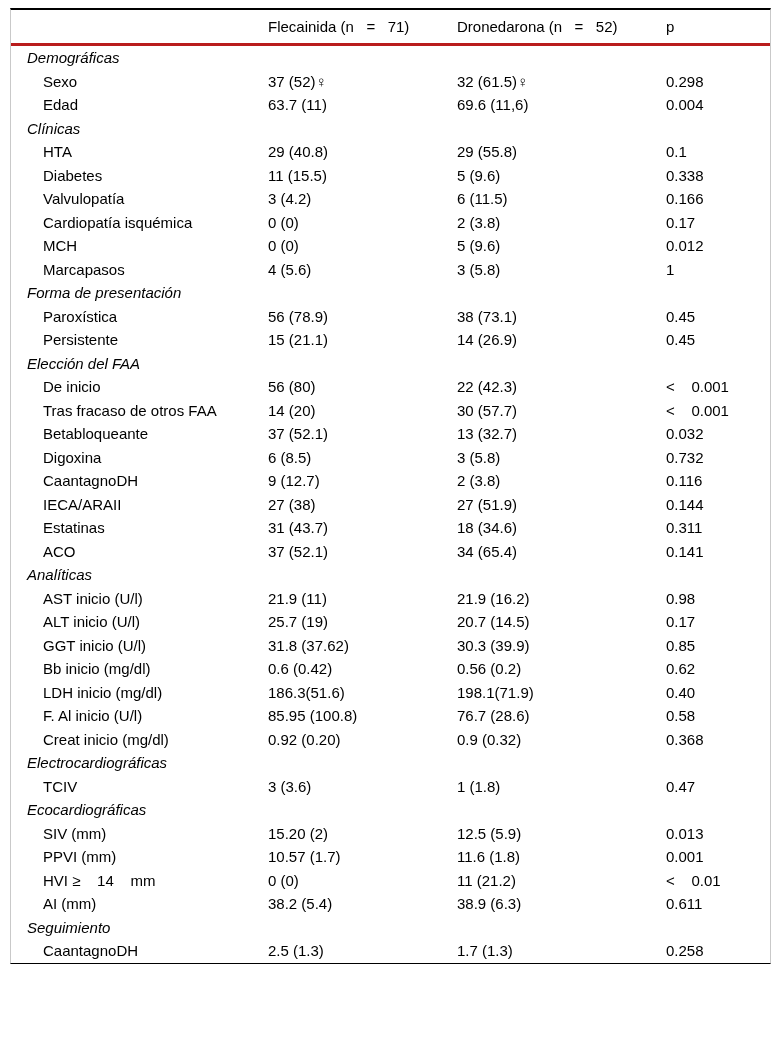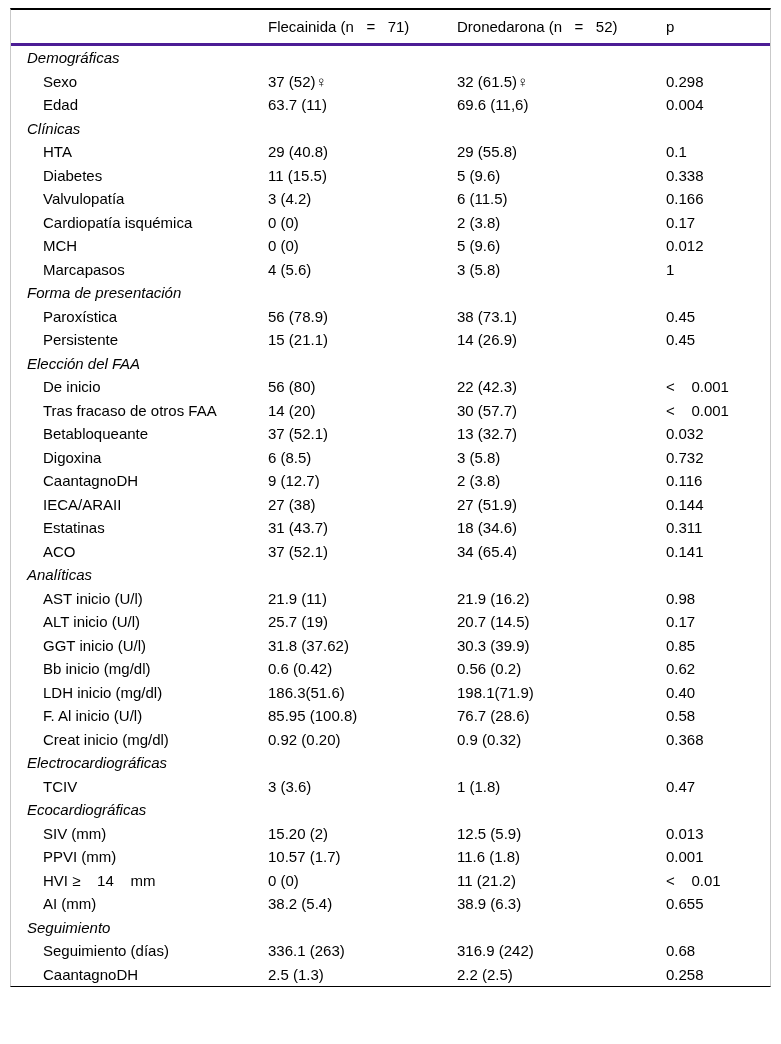--- a/index.html
+++ b/index.html
@@ -29,21 +29,21 @@
     font-size: 15px;
     color: #000000;
   }
   col.c-label { width: 257px; }
   col.c-flec  { width: 189px; }
   col.c-dron  { width: 209px; }
   col.c-p     { width: auto;  }
   thead td {
     height: 33px;
     vertical-align: middle;
-    border-bottom: 3px solid #4c1d95;
+    border-bottom: 3px solid #b91c1c;
     padding: 0;
     font-size: 15px;
   }
   tbody td {
     height: 23.5px;
     padding: 0;
     vertical-align: middle;
     white-space: nowrap;
     overflow: hidden;
   }
@@ -271,32 +271,26 @@
         <tr>
           <td class="label-cell">HVI ≥&nbsp;&nbsp;&nbsp;&nbsp;14&nbsp;&nbsp;&nbsp;&nbsp;mm</td>
           <td class="value-cell">0 (0)</td>
           <td class="value-cell">11 (21.2)</td>
           <td class="value-cell">&lt;&nbsp;&nbsp;&nbsp;&nbsp;0.01</td>
         </tr>
         <tr>
           <td class="label-cell">AI (mm)</td>
           <td class="value-cell">38.2 (5.4)</td>
           <td class="value-cell">38.9 (6.3)</td>
-          <td class="value-cell">0.655</td>
+          <td class="value-cell">0.611</td>
         </tr>
         <tr>
           <td colspan="4" class="section-cell">Seguimiento</td>
-        </tr>
-        <tr>
-          <td class="label-cell">Seguimiento (días)</td>
-          <td class="value-cell">336.1 (263)</td>
-          <td class="value-cell">316.9 (242)</td>
-          <td class="value-cell">0.68</td>
         </tr>
         <tr>
           <td class="label-cell">CaantagnoDH</td>
           <td class="value-cell">2.5 (1.3)</td>
-          <td class="value-cell">2.2 (2.5)</td>
+          <td class="value-cell">1.7 (1.3)</td>
           <td class="value-cell">0.258</td>
         </tr>
       </tbody>
   </table>
 </div>
 
 </body></html>

